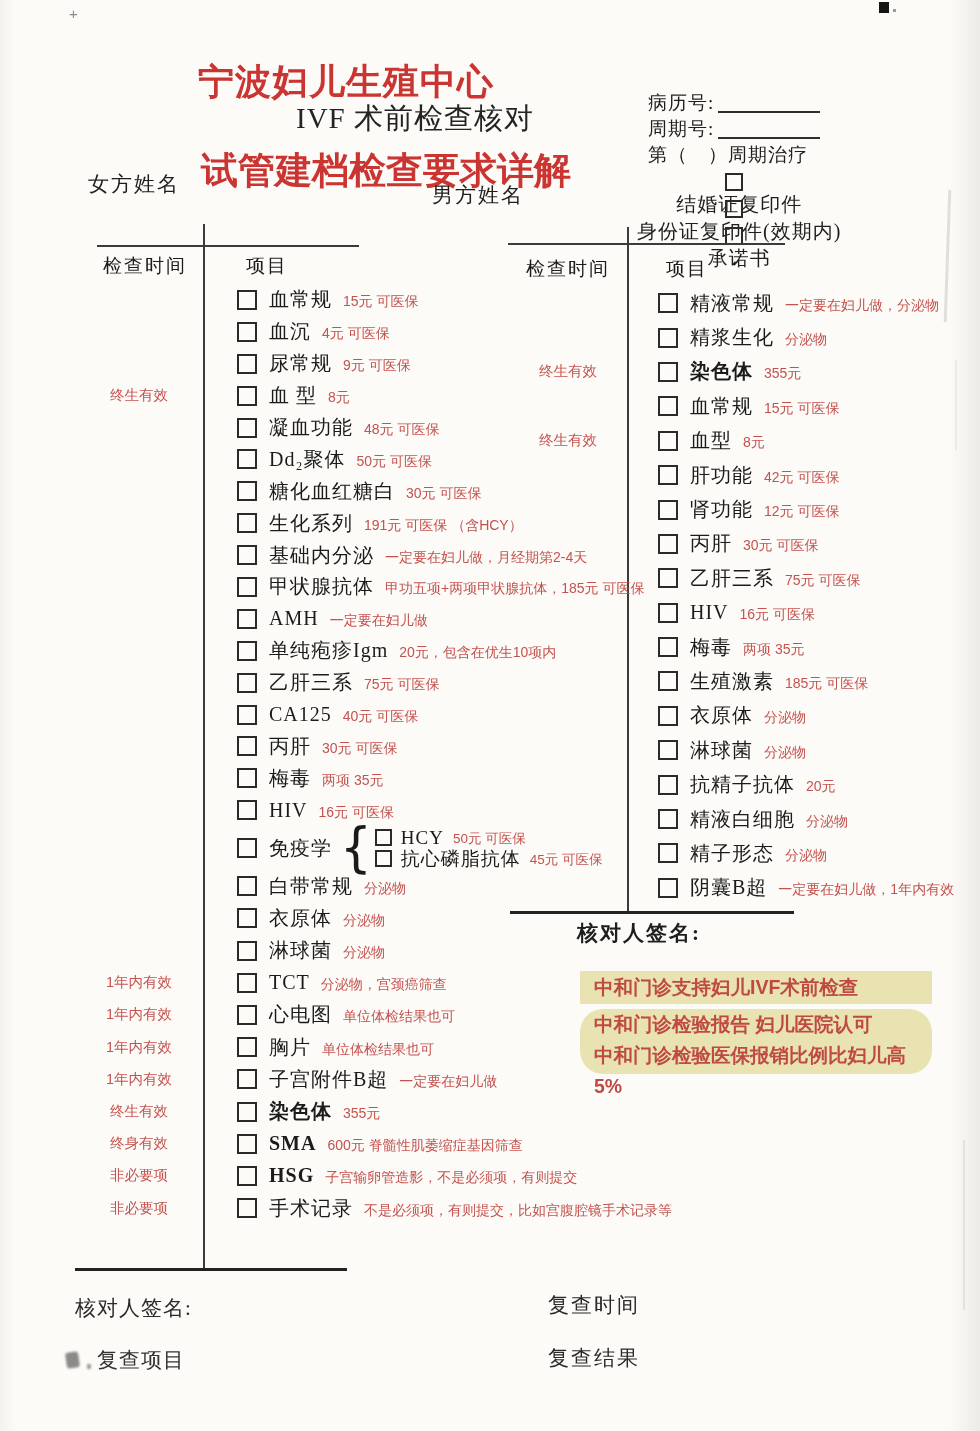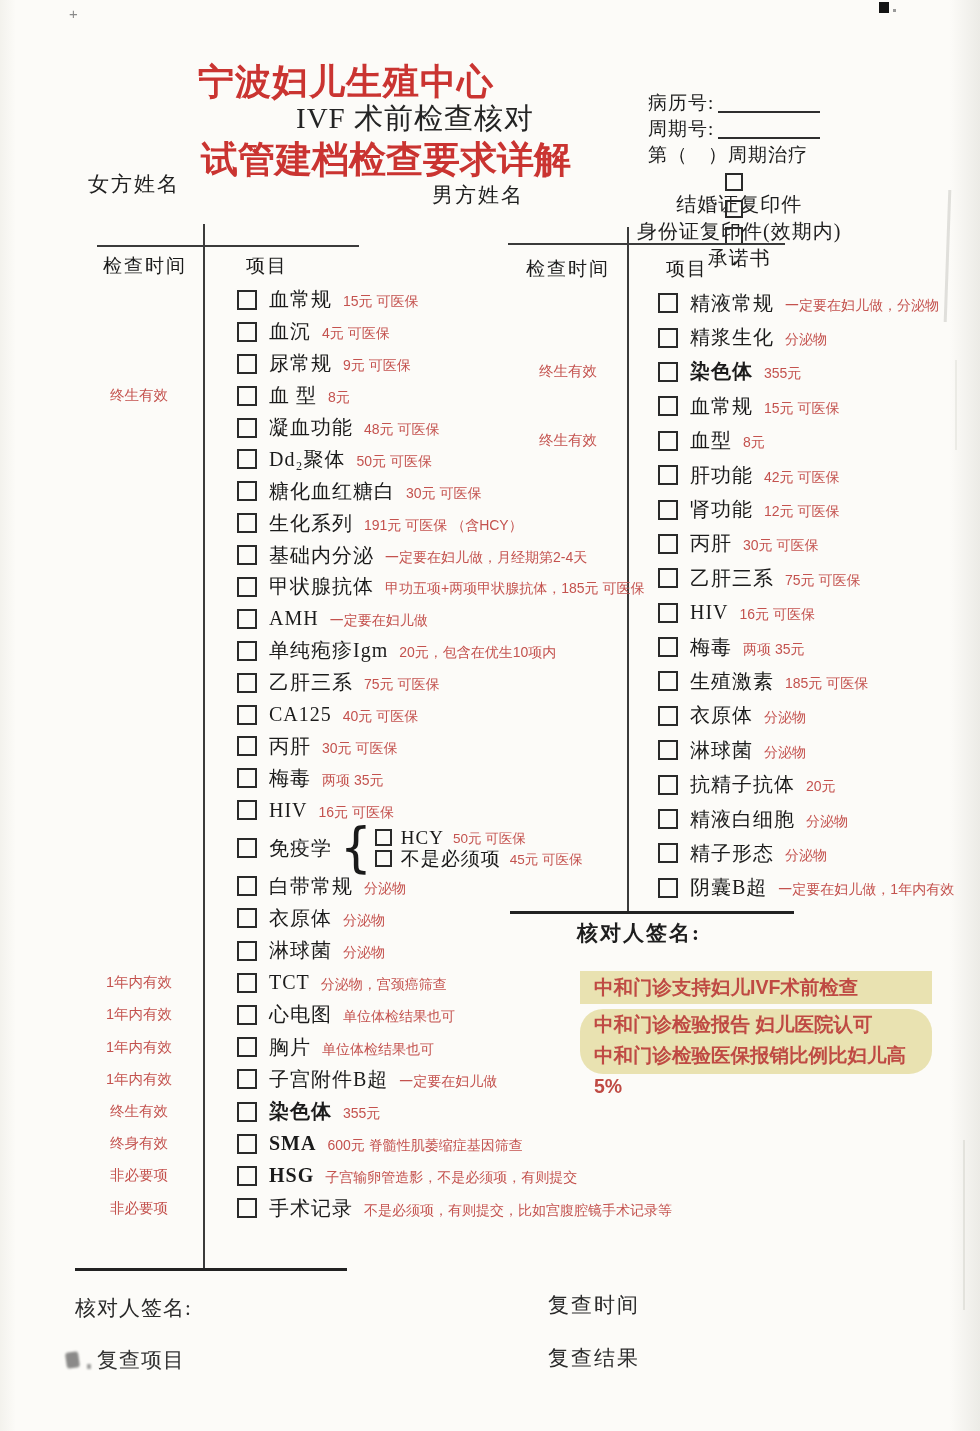--- a/index.html
+++ b/index.html
@@ -8,21 +8,21 @@
     background:linear-gradient(90deg,#f3f2ed 0px,#fcfbf8 16px,#fcfbf8 950px,#ecebe6 980px);
     font-family:"Liberation Serif","DejaVu Serif",serif;
     color:#1e1e1e; overflow:hidden;
   }
   .abs { position:absolute; }
   
   .clinic-title { left:189px; top:58px; width:305px; text-align:right;
     font-size:36px; font-weight:bold; color:#ca3431; letter-spacing:1px; }
   .subtitle { left:275px; top:99px; width:280px; text-align:center;
     font-size:29px; color:#242424; letter-spacing:1px; }
-  .doc-title { left:196px; top:135px; width:380px; text-align:center;
+  .doc-title { left:196px; top:146px; width:380px; text-align:center;
     font-size:37px; font-weight:bold; color:#ca3431; }
   .female-name { left:88px; top:170px; font-size:21px; letter-spacing:2px; }
   .male-name { left:432px; top:181px; font-size:21px; letter-spacing:2px; }
   
   .registration { left:648px; top:90px; font-size:19px; }
   .reg-line { height:26px; display:flex; align-items:center; letter-spacing:1px; }
   .blank-line { display:inline-block; width:102px; height:17px;
     border-bottom:2px solid #2e2e2e; margin-left:4px; }
   .reg-docs { margin-left:-11px; margin-top:5px; }
   .doc-row { display:flex; align-items:center; height:27px;flex-direction:column; }
@@ -302,21 +302,21 @@
           <span class="item-name">免疫学</span>
           <span class="brace">{</span>
           <span class="sub-stack">
             <span class="sub-row">
               <span class="checkbox sub"></span>
               <span class="item-name">HCY</span>
               <span class="item-note">50元 可医保</span>
             </span>
             <span class="sub-row">
               <span class="checkbox sub"></span>
-              <span class="item-name">不是必须项</span>
+              <span class="item-name">抗心磷脂抗体</span>
               <span class="item-note">45元 可医保</span>
             </span>
           </span>
         </div>
       </div>
       <div class="row segB">
         <div class="time-cell"></div>
         <div class="item-cell">
           <span class="checkbox"></span>
           <span class="item-name">白带常规</span>

